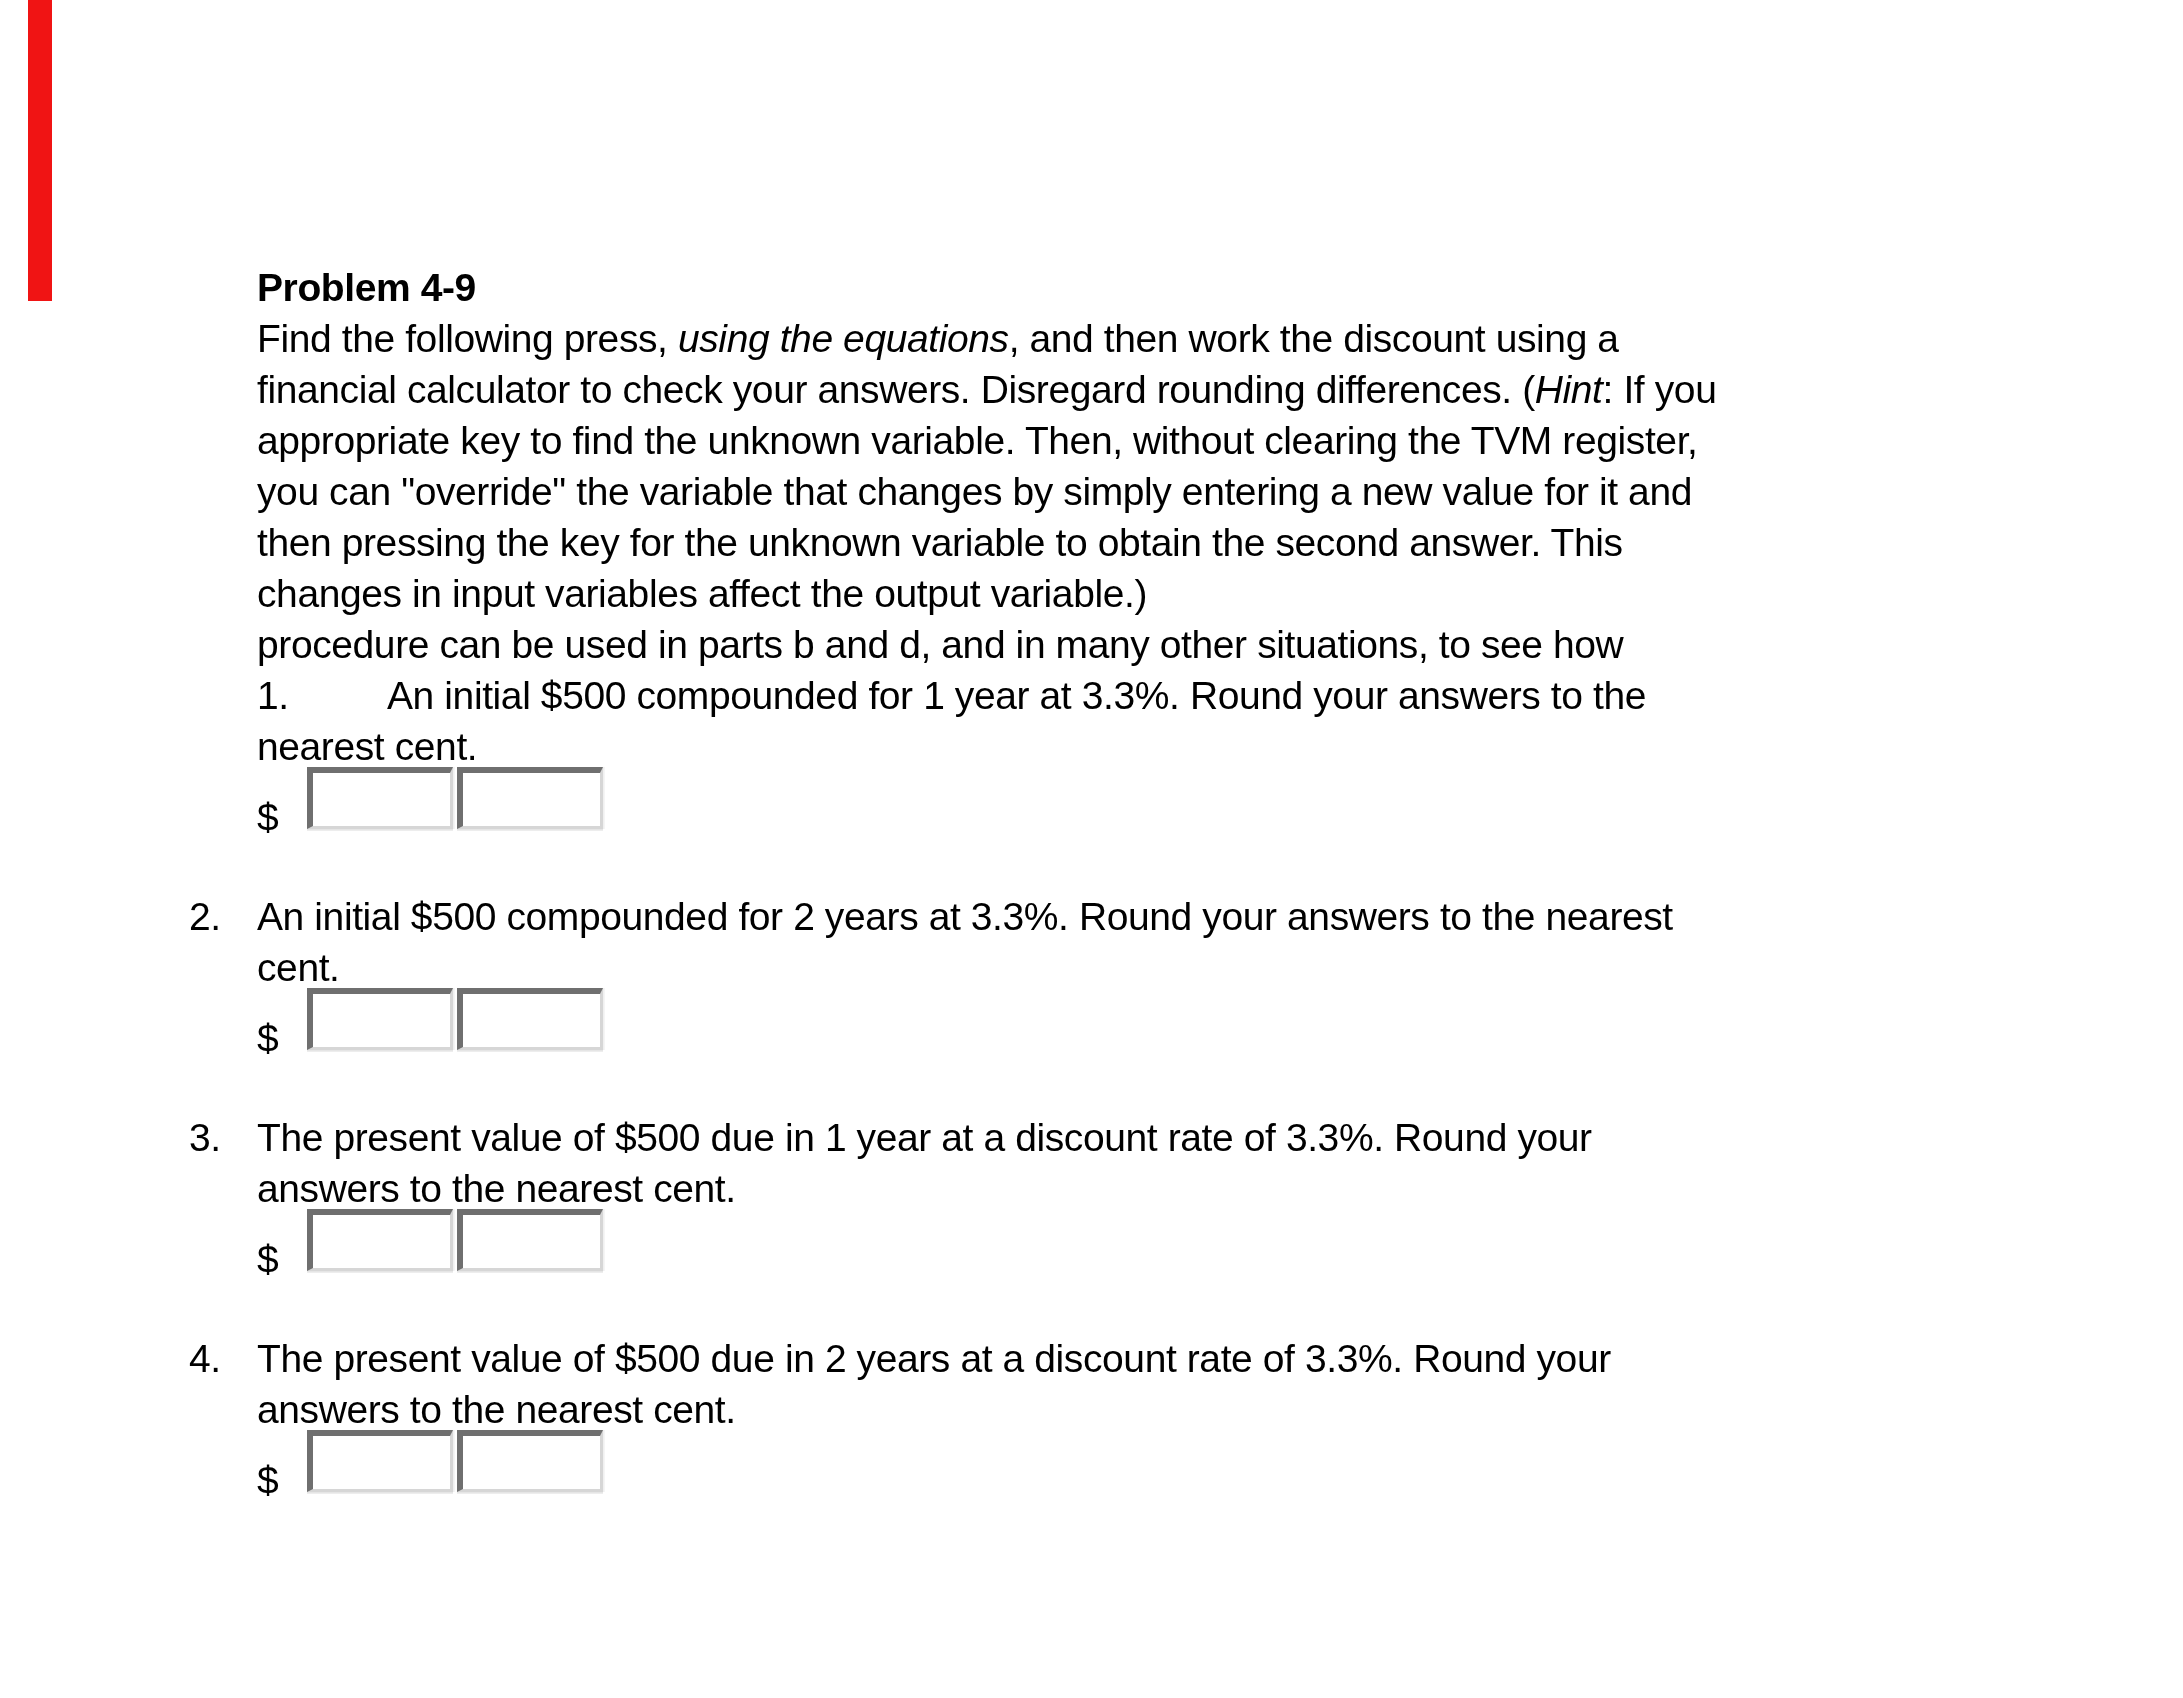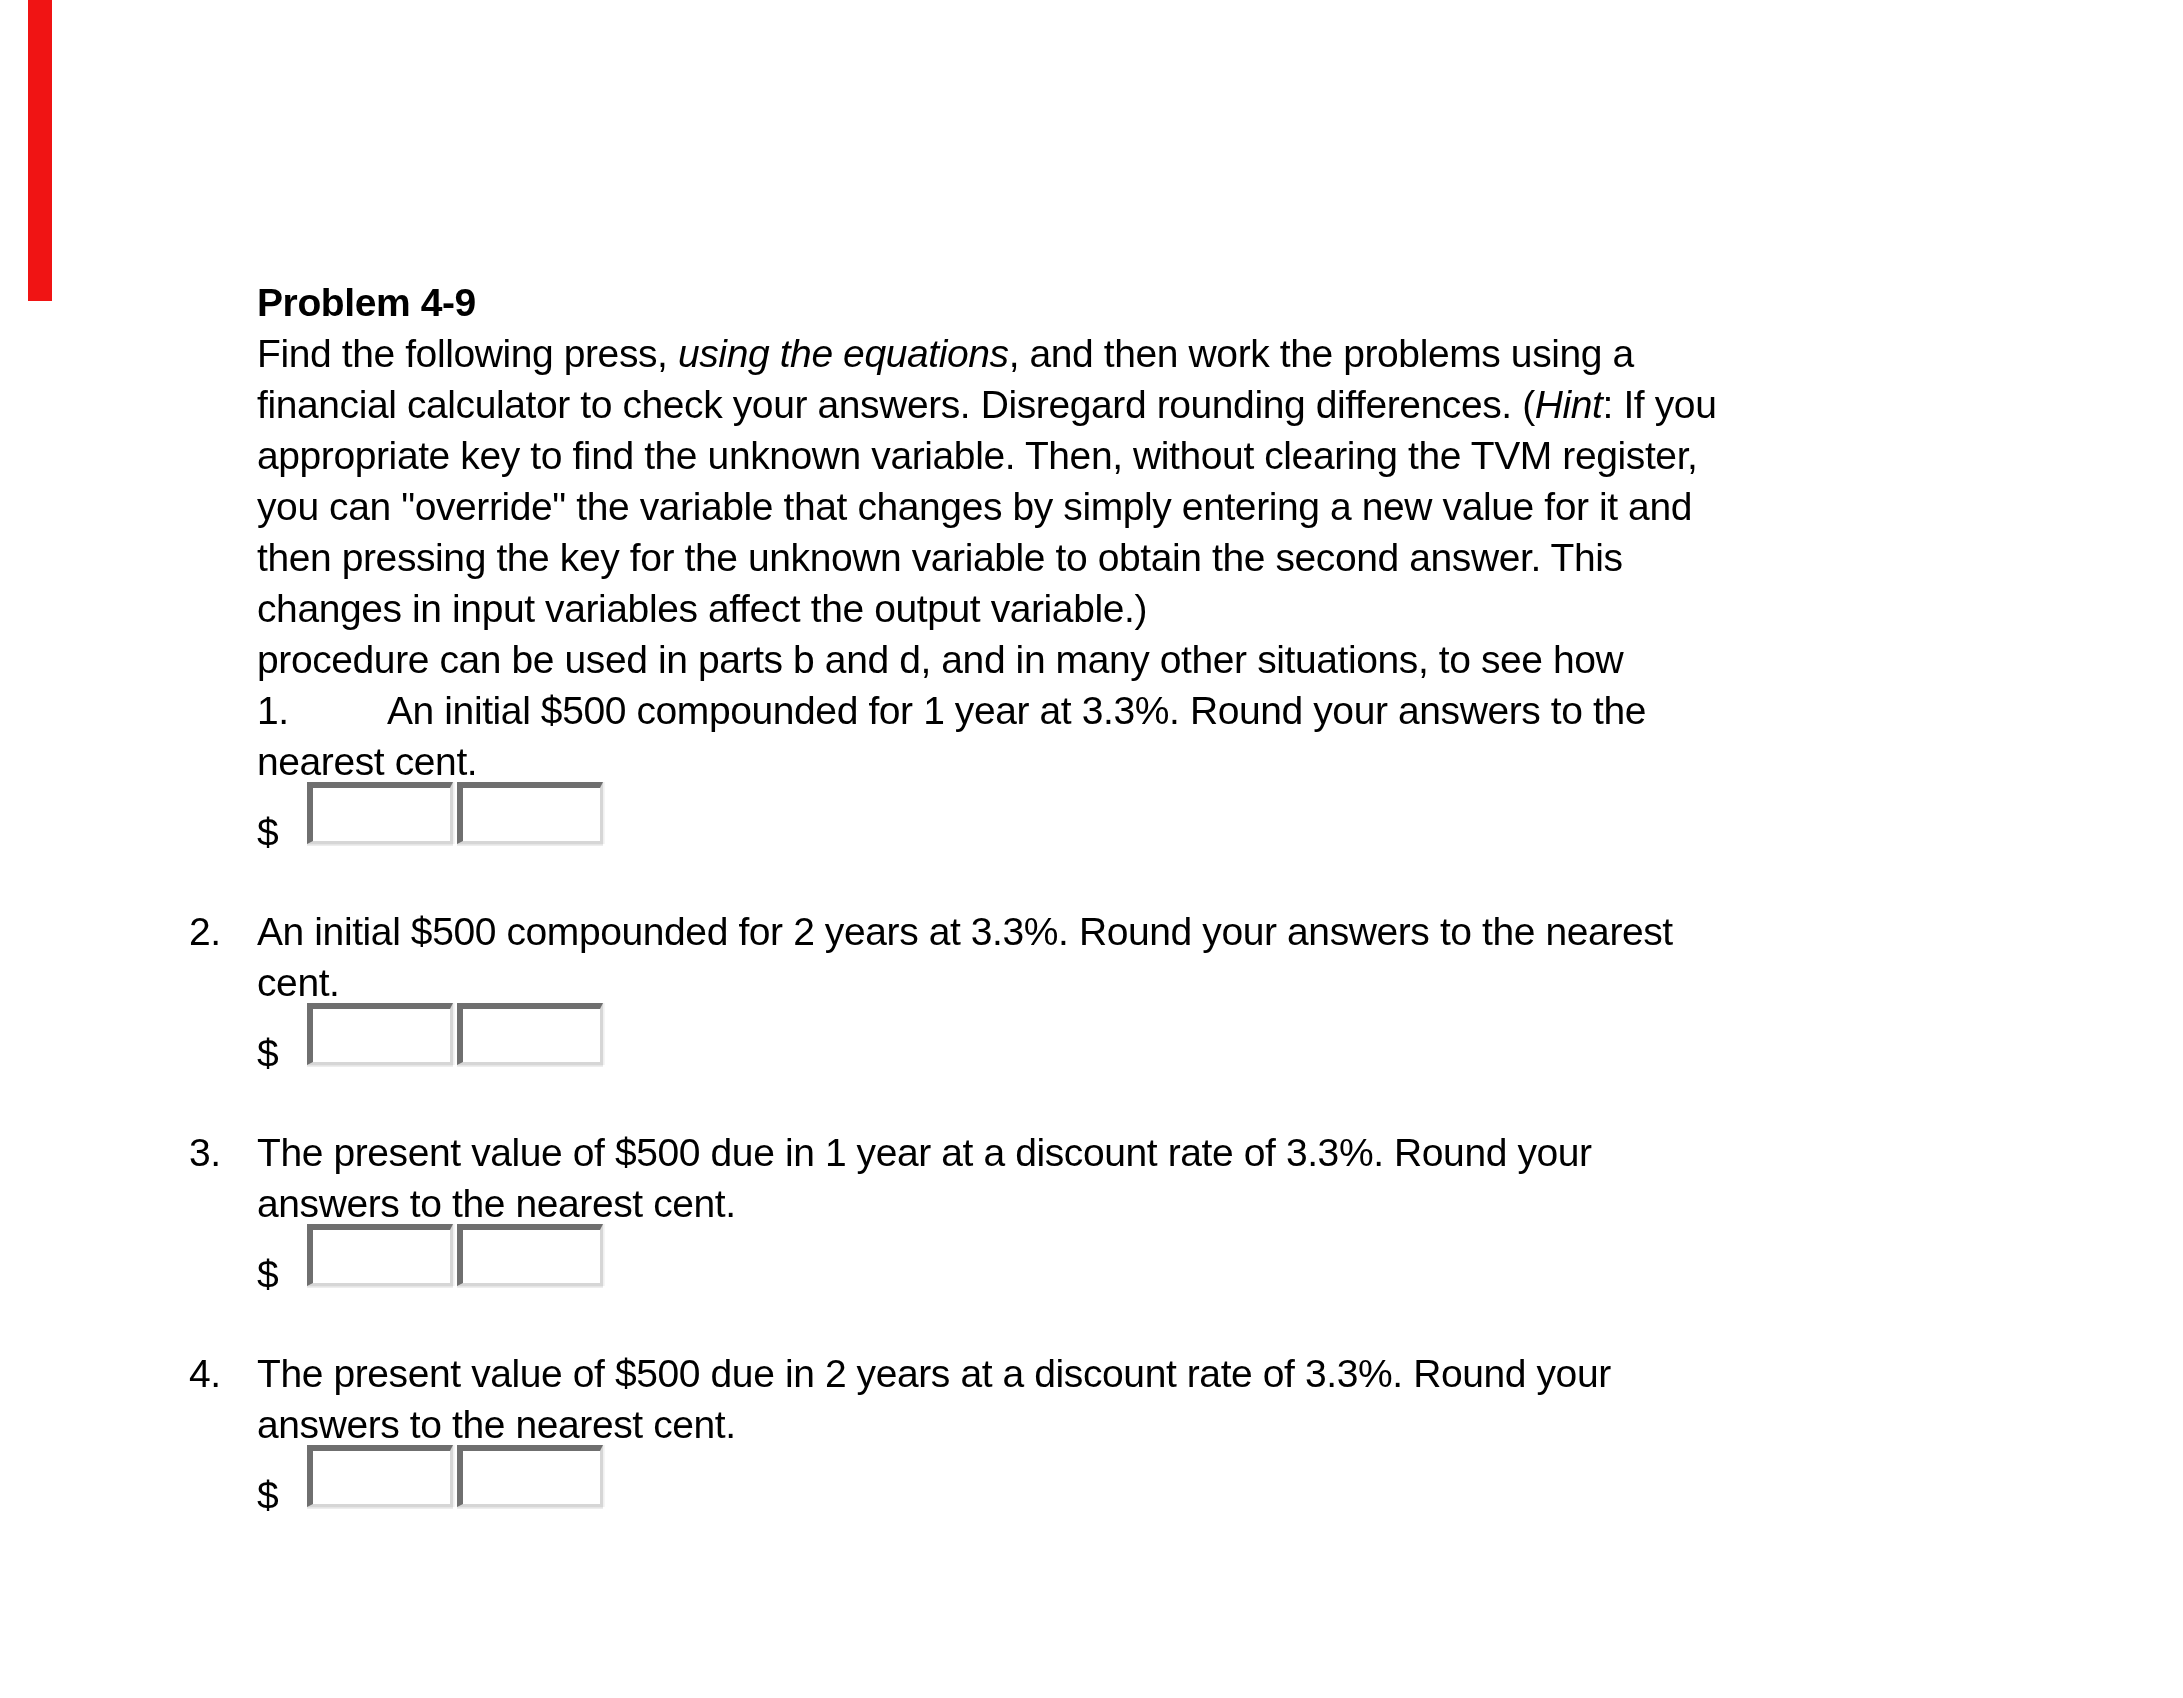--- a/index.html
+++ b/index.html
@@ -17,21 +17,20 @@
     width: 24px; height: 301px;
   }
   .doc {
     position: absolute;
     left: 257px; top: 262px;
     width: 1755px;
     font-size: 39px;
     line-height: 51px;
     letter-spacing: -0.4px;
     white-space: nowrap;
-    margin-top: 15px;
   }
   .line { height: 51px; }
   .title { font-weight: bold; font-size: 39px; }
   .em { font-style: italic; }
   
   .num-tab { display: inline-block; width: 130px; }
   
   .item { position: relative; margin-top: 62px; }
   .hang-num { position: absolute; left: -68px; top: 0; }
   .answer-row {
@@ -64,21 +63,21 @@
 </head>
 <body style="background: rgb(255, 255, 255); color: rgb(0, 0, 0);">
 
 <div class="change-bar" style="background: rgb(240, 20, 20);"></div>
 
 <div class="doc">
 
   <div class="line title">Problem 4-9</div>
 
 
-  <div class="line"><span>Find the following press, </span><span class="em">using the equations</span><span>, and then work the problems using a</span></div>
+  <div class="line"><span>Find the following press, </span><span class="em">using the equations</span><span>, and then work the discount using a</span></div>
 
   <div class="line"><span>financial calculator to check your answers. Disregard rounding differences. (</span><span class="em">Hint</span><span>: If you</span></div>
 
   <div class="line">appropriate key to find the unknown variable. Then, without clearing the TVM register,</div>
   <div class="line">you can "override" the variable that changes by simply entering a new value for it and</div>
   <div class="line">then pressing the key for the unknown variable to obtain the second answer. This</div>
   <div class="line">changes in input variables affect the output variable.)</div>
   <div class="line">procedure can be used in parts b and d, and in many other situations, to see how</div>
 
   <div class="line"><span class="num-tab">1.</span><span>An initial $500 compounded for 1 year at 3.3%. Round your answers to the</span></div>

